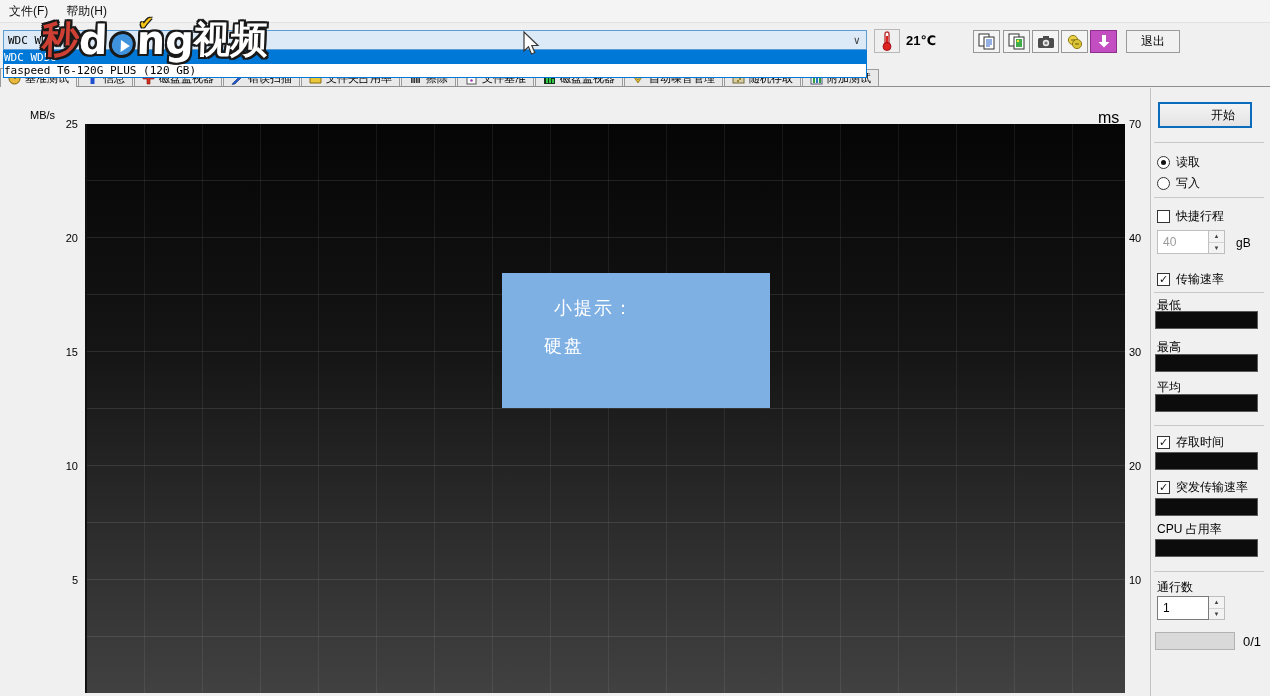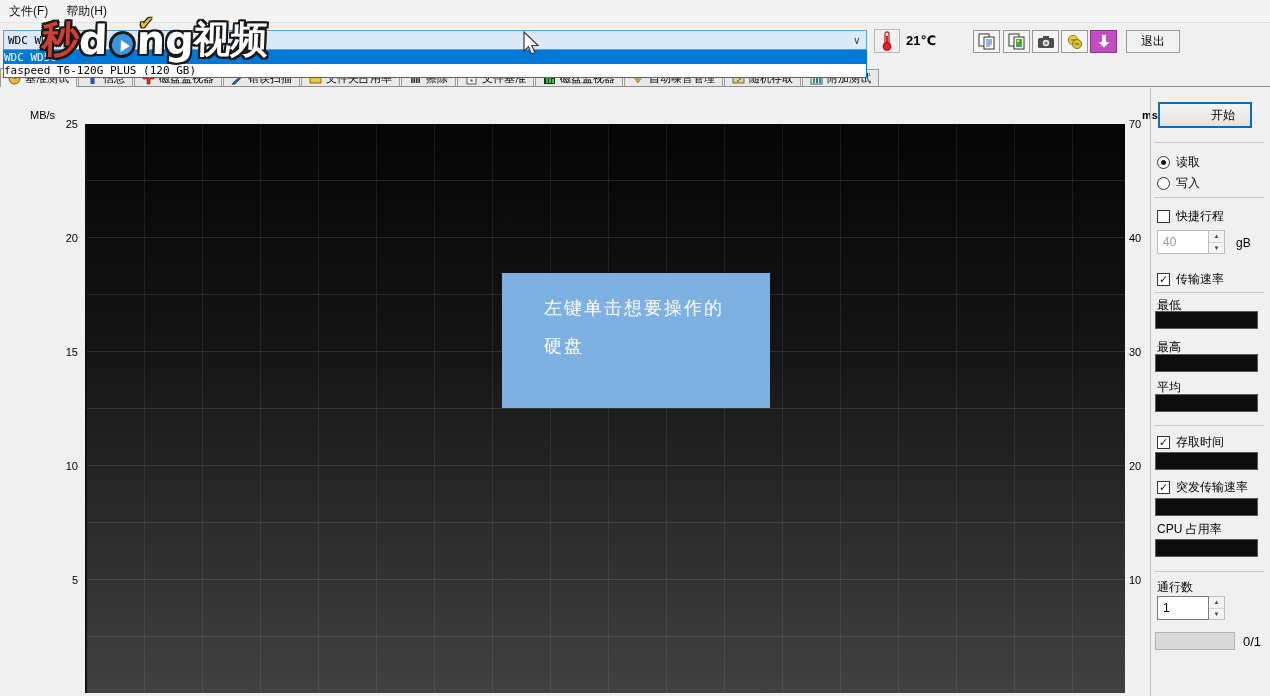--- a/index.html
+++ b/index.html
@@ -32,21 +32,21 @@
   .ticon { width:13px; height:13px; display:inline-block; position:relative; flex:none; }
 
   
   .plot { position:absolute; left:85px; top:124px; width:1040px; height:569px;
     background:
       repeating-linear-gradient(to right, transparent 0 57px, rgba(255,255,255,0.07) 57px 58px),
       repeating-linear-gradient(to bottom, transparent 0 56px, rgba(255,255,255,0.10) 56px 57px),
       linear-gradient(to bottom, #050505 0%, #151515 40%, #414141 100%);
     border-left:2px solid #111; }
   .unit-left { position:absolute; left:30px; top:109px; font-size:11px; color:#000; }
-  .unit-right { position:absolute; left:1142px; top:109px; font-size:11px; color:#000;font-weight:bold; }
+  .unit-right { position:absolute; left:1098px; top:109px; font-size:16px; color:#000; }
   .ytick { position:absolute; width:24px; text-align:right; font-size:11px; color:#000; left:54px; }
   .ytick2 { position:absolute; font-size:11px; color:#000; left:1129px; }
 
   
   .tipbox { position:absolute; left:502px; top:273px; width:268px; height:135px; background:#7fb0e4; color:#fff; font-size:18px; letter-spacing:2px; padding:16px 0 0 42px; line-height:38px; z-index:5; }
   .tipbox .l1 { padding-left:10px; }
 
   
   .vsep { position:absolute; left:1150px; top:88px; width:1px; height:608px; background:#c3c3c3; }
   .hsep { position:absolute; left:1154px; width:110px; height:1px; background:#c8c8c8; }
@@ -259,21 +259,21 @@
 
 <div class="ytick2" style="top:118px">70</div>
 <div class="ytick2" style="top:232px">40</div>
 <div class="ytick2" style="top:346px">30</div>
 <div class="ytick2" style="top:460px">20</div>
 <div class="ytick2" style="top:574px">10</div>
 
 <div class="plot"></div>
 
 <div class="tipbox">
-  <div>左键单击想要操作的</div>
+  <div class="l1">小提示：</div>
   <div>硬盘</div>
 </div>
 
 <div class="vsep"></div>
 
 <button class="startbtn">开始</button>
 <div class="hsep" style="top:142px"></div>
 
 <div class="ctrl-row" style="left:1157px; top:154px">
   <span class="radio on"></span>

